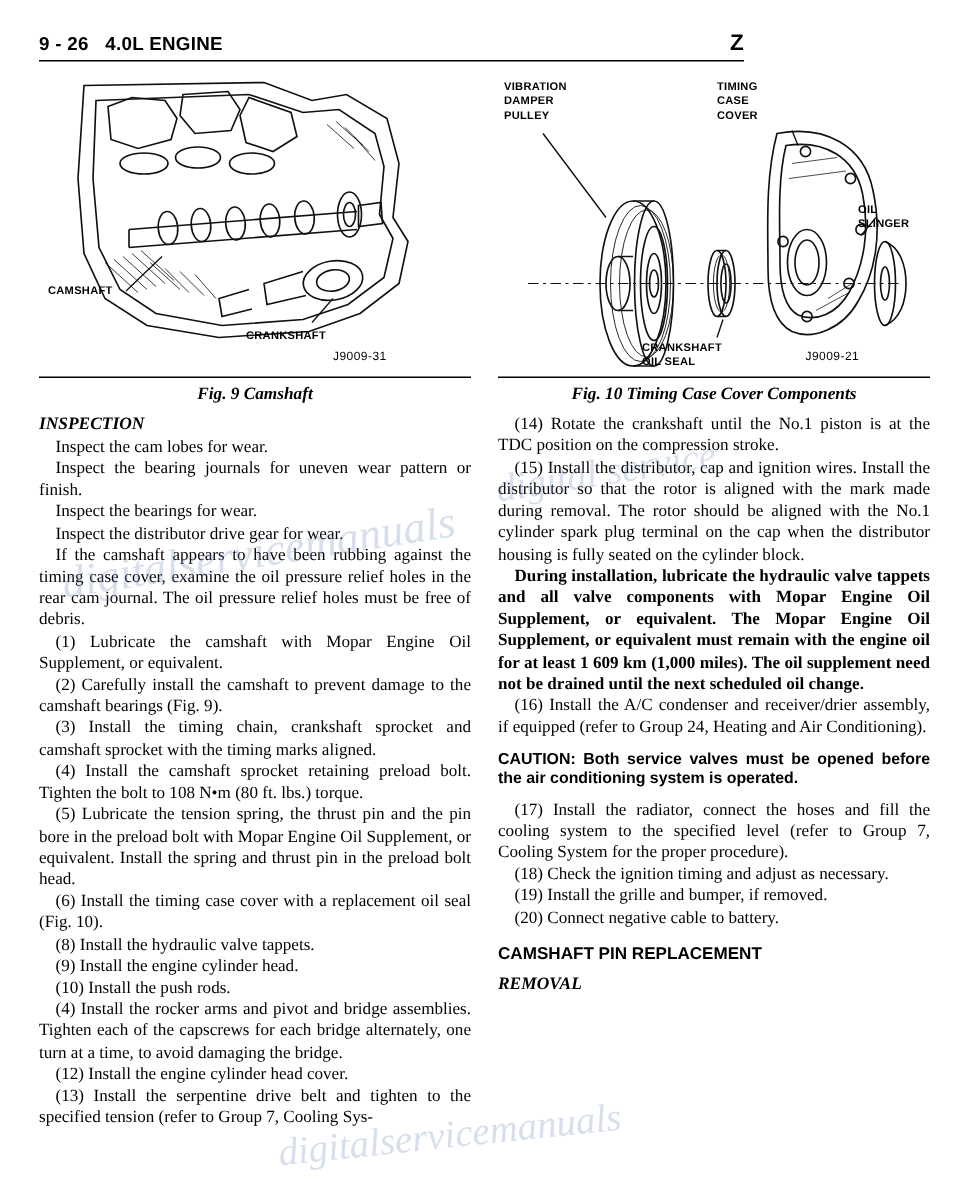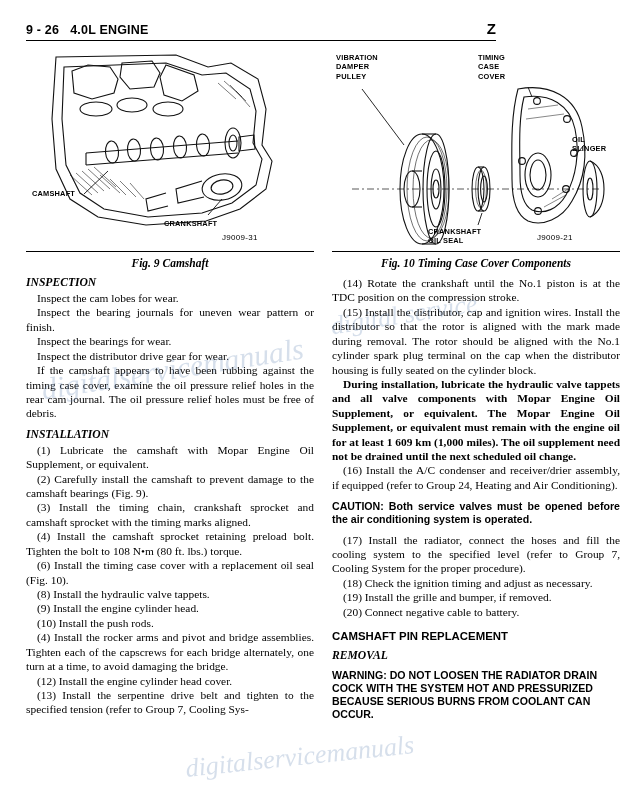--- a/index.html
+++ b/index.html
@@ -234,25 +234,25 @@
       </div>
       <div class="figcap">Fig. 9 Camshaft</div>
 
       <div class="h-section">INSPECTION</div>
       <p class="body">Inspect the cam lobes for wear.</p>
       <p class="body">Inspect the bearing journals for uneven wear pattern or finish.</p>
       <p class="body">Inspect the bearings for wear.</p>
       <p class="body">Inspect the distributor drive gear for wear.</p>
       <p class="body">If the camshaft appears to have been rubbing against the timing case cover, examine the oil pressure relief holes in the rear cam journal. The oil pressure relief holes must be free of debris.</p>
 
-      <div class="h-section">INSTALLATION</div>
       <p class="body">(1) Lubricate the camshaft with Mopar Engine Oil Supplement, or equivalent.</p>
       <p class="body">(2) Carefully install the camshaft to prevent damage to the camshaft bearings (Fig. 9).</p>
       <p class="body">(3) Install the timing chain, crankshaft sprocket and camshaft sprocket with the timing marks aligned.</p>
       <p class="body">(4) Install the camshaft sprocket retaining preload bolt. Tighten the bolt to 108 N•m (80 ft. lbs.) torque.</p>
+      <p class="body">(5) Lubricate the tension spring, the thrust pin and the pin bore in the preload bolt with Mopar Engine Oil Supplement, or equivalent. Install the spring and thrust pin in the preload bolt head.</p>
       <p class="body">(6) Install the timing case cover with a replacement oil seal (Fig. 10).</p>
       <p class="body">(8) Install the hydraulic valve tappets.</p>
       <p class="body">(9) Install the engine cylinder head.</p>
       <p class="body">(10) Install the push rods.</p>
       <p class="body">(4) Install the rocker arms and pivot and bridge assemblies. Tighten each of the capscrews for each bridge alternately, one turn at a time, to avoid damaging the bridge.</p>
       <p class="body">(12) Install the engine cylinder head cover.</p>
       <p class="body">(13) Install the serpentine drive belt and tighten to the specified tension (refer to Group 7, Cooling Sys-</p>
     </div>
 
     <div class="col">
@@ -347,21 +347,20 @@
       <p class="body bold">During installation, lubricate the hydraulic valve tappets and all valve components with Mopar Engine Oil Supplement, or equivalent. The Mopar Engine Oil Supplement, or equivalent must remain with the engine oil for at least 1 609 km (1,000 miles). The oil supplement need not be drained until the next scheduled oil change.</p>
       <p class="body">(16) Install the A/C condenser and receiver/drier assembly, if equipped (refer to Group 24, Heating and Air Conditioning).</p>
       <p class="caution">CAUTION: Both service valves must be opened before the air conditioning system is operated.</p>
       <p class="body">(17) Install the radiator, connect the hoses and fill the cooling system to the specified level (refer to Group 7, Cooling System for the proper procedure).</p>
       <p class="body">(18) Check the ignition timing and adjust as necessary.</p>
       <p class="body">(19) Install the grille and bumper, if removed.</p>
       <p class="body">(20) Connect negative cable to battery.</p>
 
       <div class="h-section plain">CAMSHAFT PIN REPLACEMENT</div>
       <div class="h-section">REMOVAL</div>
-      <p class="warn">WARNING: DO NOT LOOSEN THE RADIATOR DRAIN COCK WITH THE SYSTEM HOT AND PRESSURIZED BECAUSE SERIOUS BURNS FROM COOLANT CAN OCCUR.</p>
     </div>
   </div>
 
   <div class="watermark">
     <div class="wm-text wm1">digitalservicemanuals</div>
     <div class="wm-text wm2">digital service</div>
     <div class="wm-text wm3">digitalservicemanuals</div>
   </div>
 </div>
 

